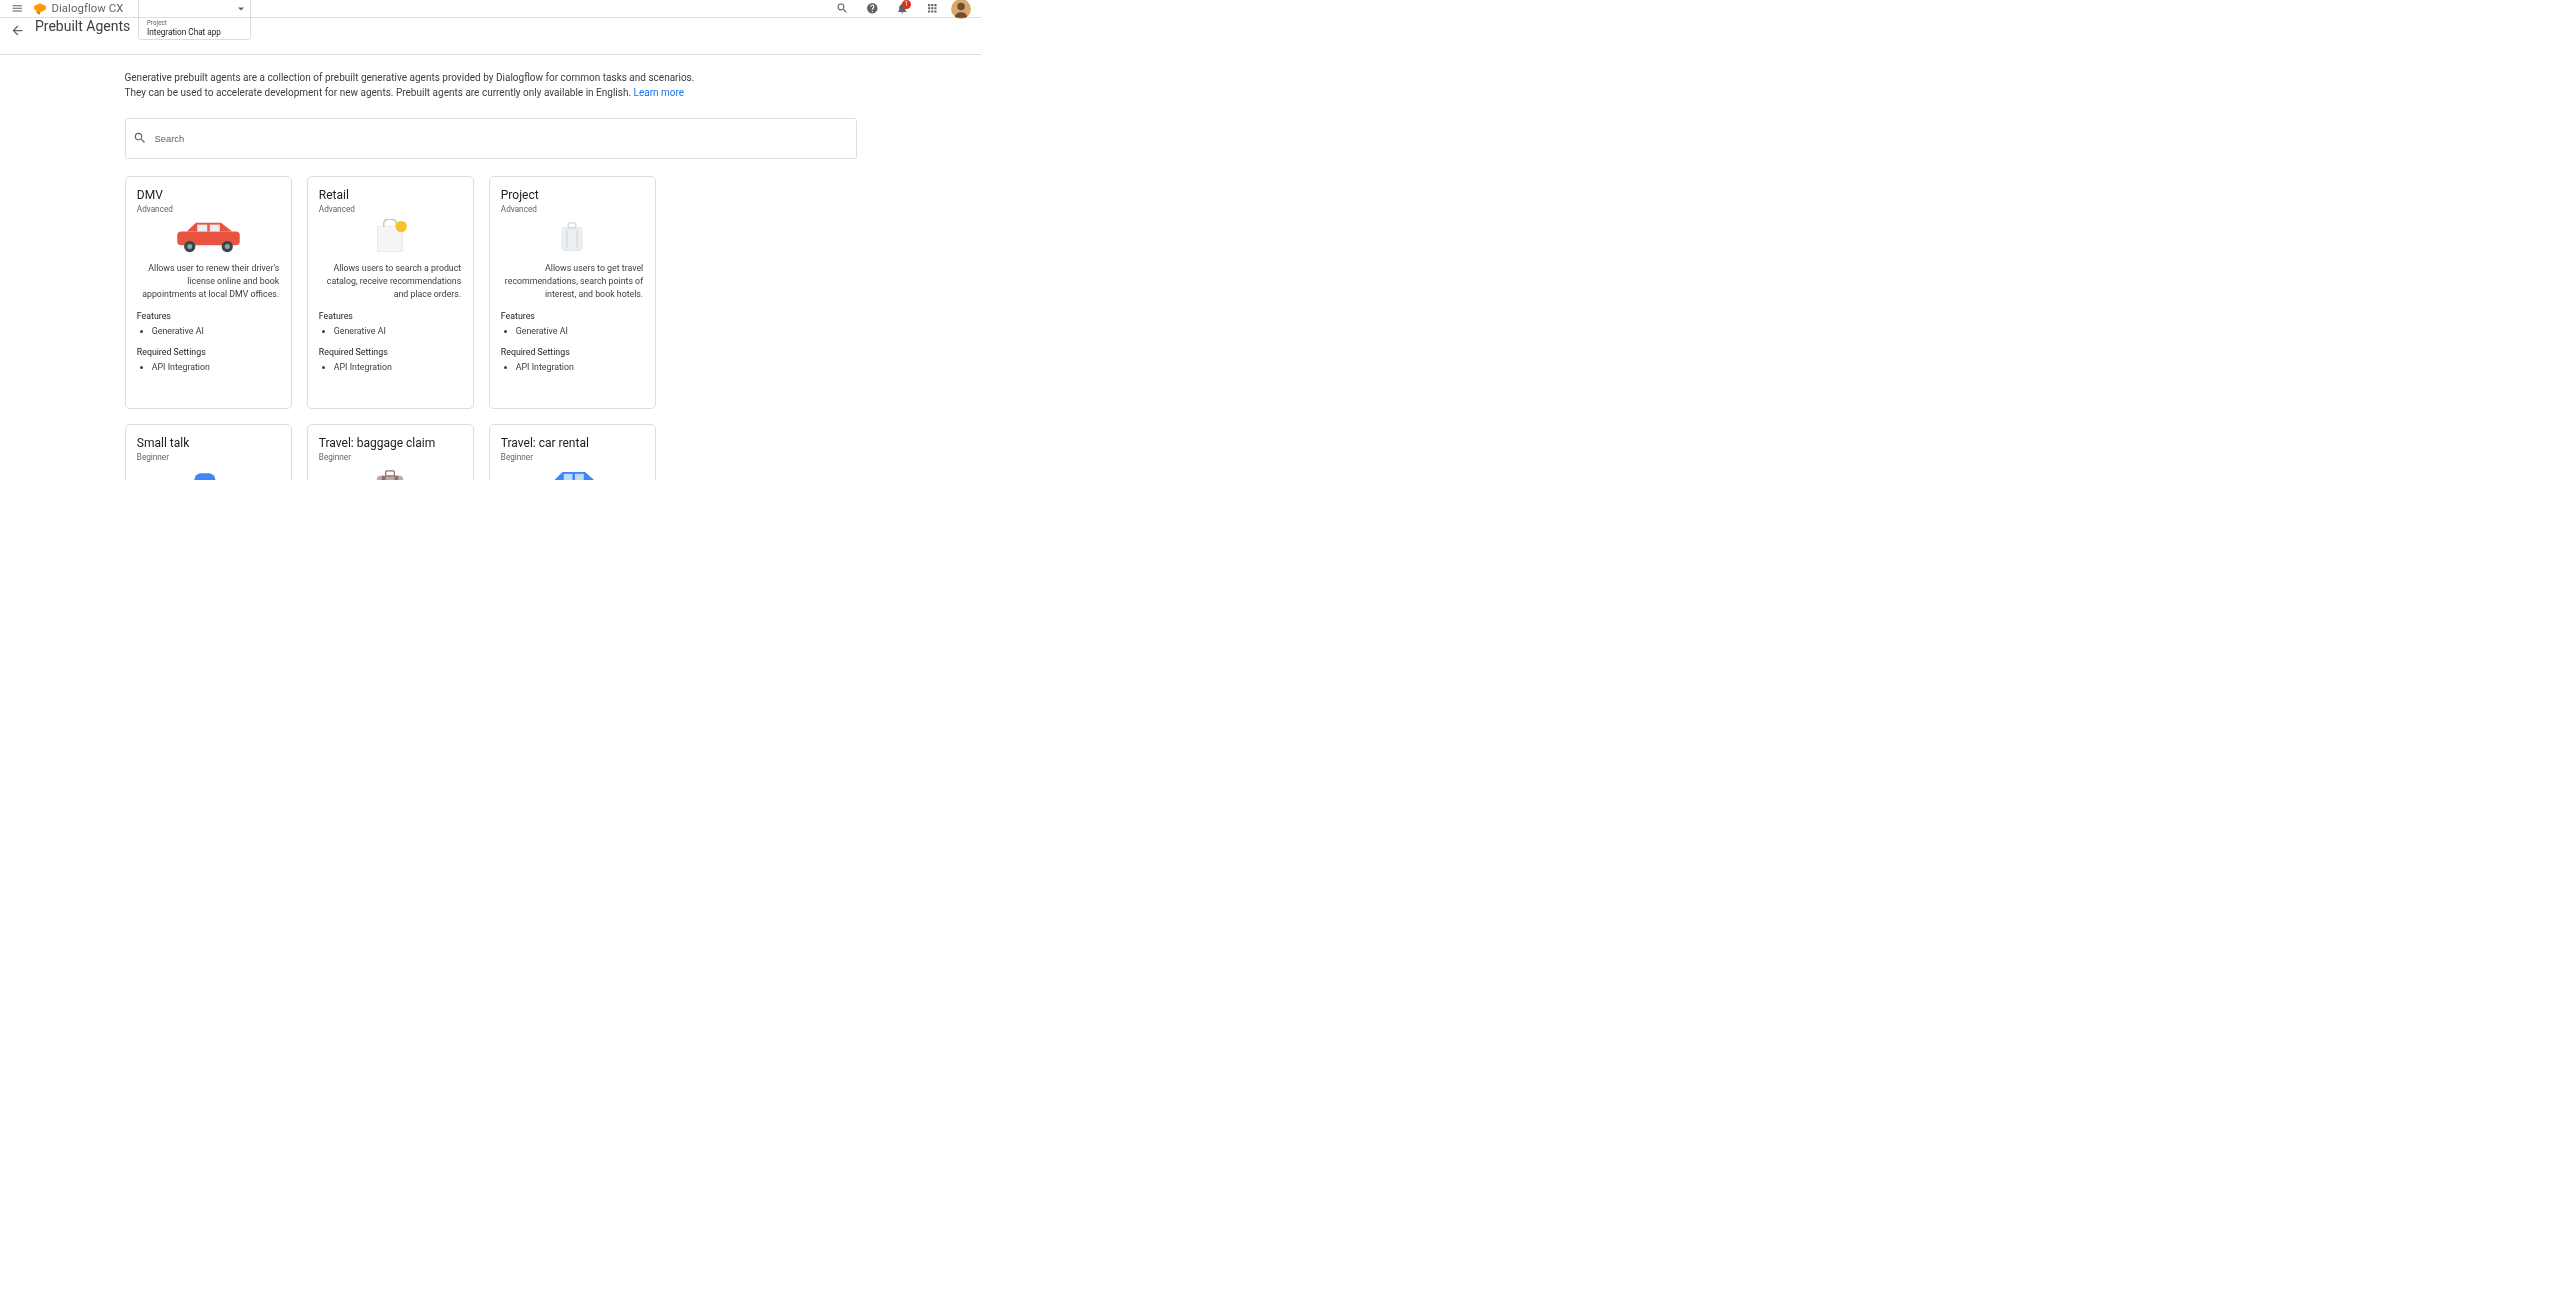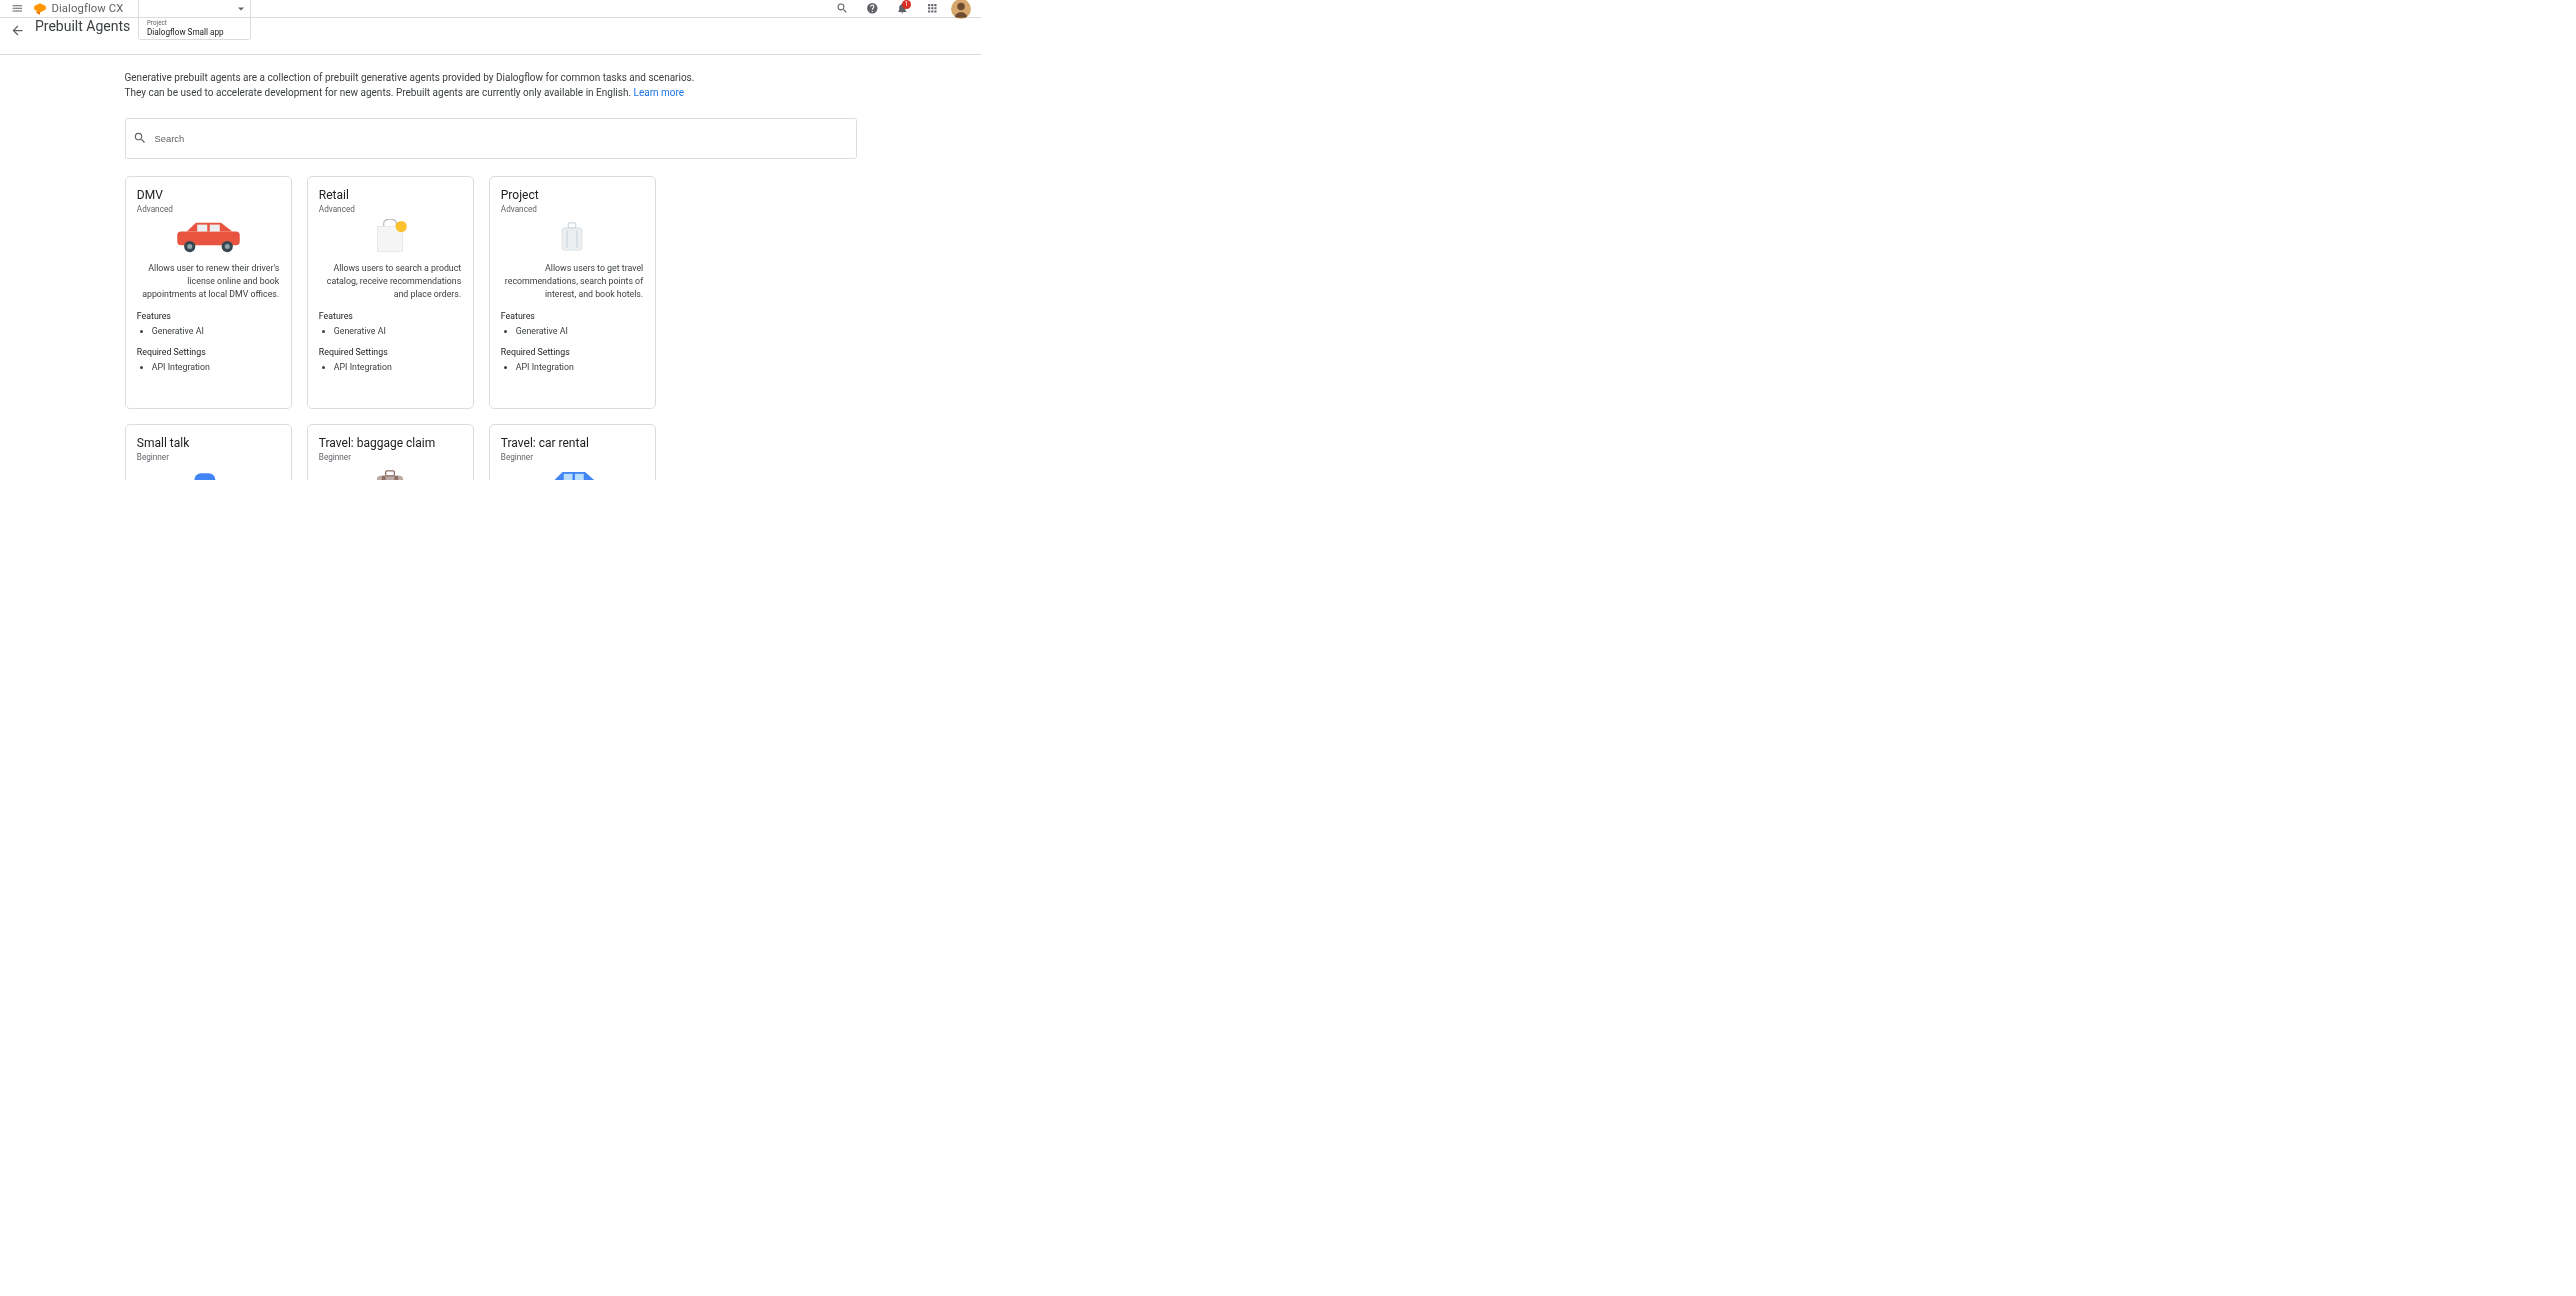--- a/index.html
+++ b/index.html
@@ -270,21 +270,21 @@
     <span class="logo-mark">
       <svg viewBox="0 0 24 24" width="14" height="14">
         <polygon fill="#ff9800" points="12,2 22,7 22,13 12,18 2,13 2,7"></polygon>
         <polygon fill="#ef6c00" points="12,18 12,22 6,19 6,15"></polygon>
       </svg>
     </span>
     <span class="logo-text">Dialogflow CX</span>
   </div>
   <div class="project-selector">
     <div class="project-label">Project</div>
-    <div class="project-value">Dialogflow Small app</div>
+    <div class="project-value">Integration Chat app</div>
     <span class="caret"></span>
   </div>
   <div class="topbar-spacer"></div>
   <div class="topbar-icons">
     <div class="icon-btn">
       <span>
         <svg width="12.6" height="12.6" viewBox="0 0 24 24">
             <path fill="#5f6368" d="M15.5 14h-.79l-.28-.27A6.471 6.471 0 0 0 16 9.5 6.5 6.5 0 1 0 9.5 16c1.61 0 3.09-.59 4.23-1.57l.27.28v.79l5 4.99L20.49 19l-4.99-5zM9.5 14A4.5 4.5 0 1 1 14 9.5 4.5 4.5 0 0 1 9.5 14z"></path>
           </svg>
       </span>

